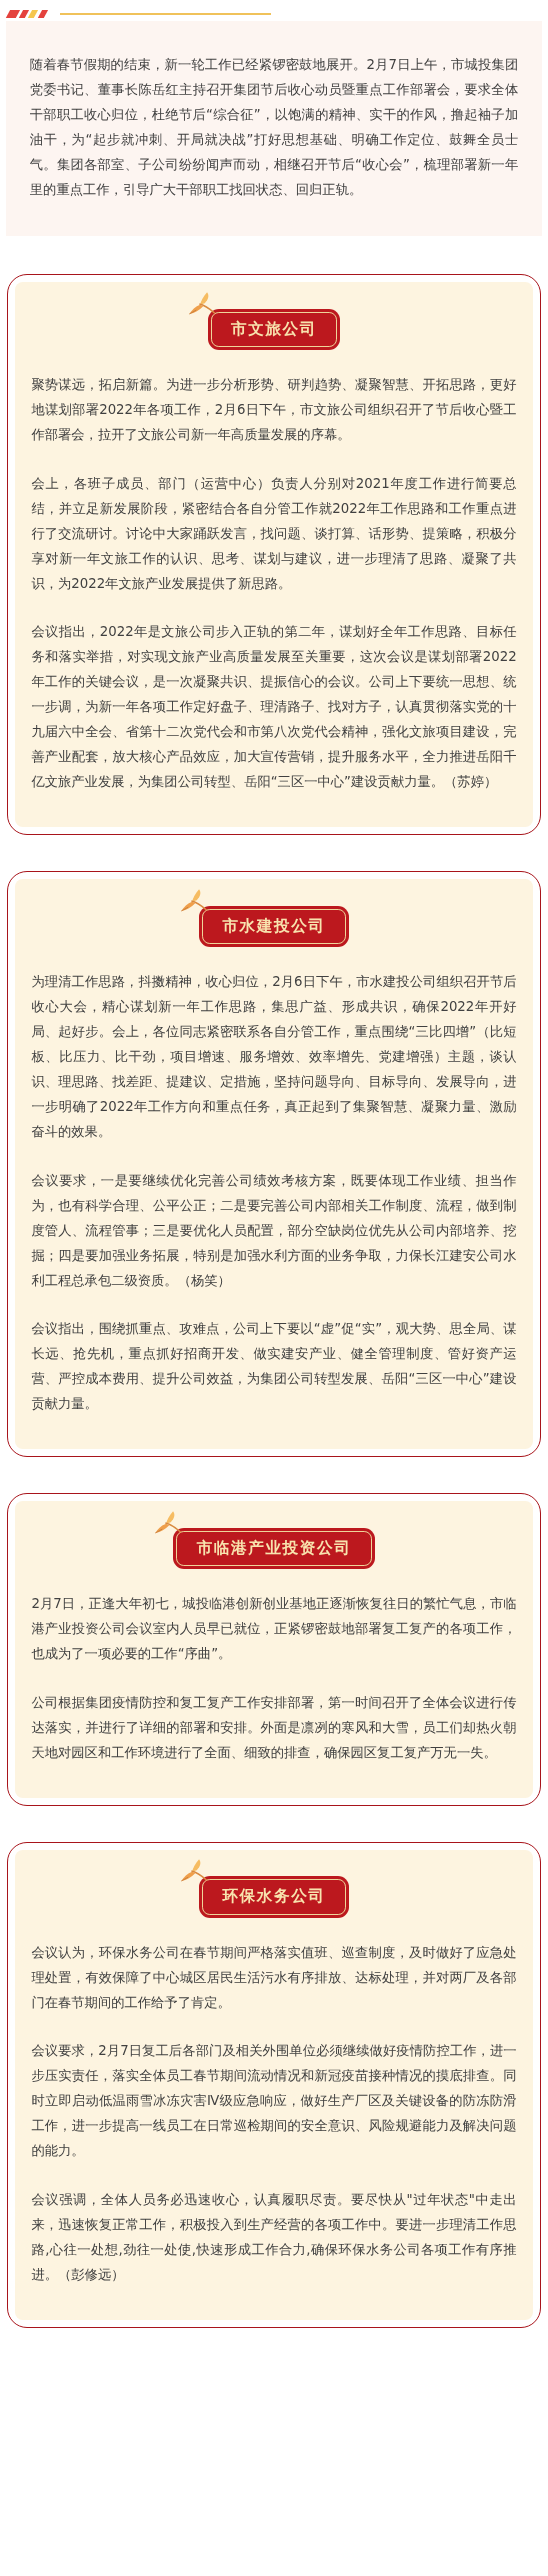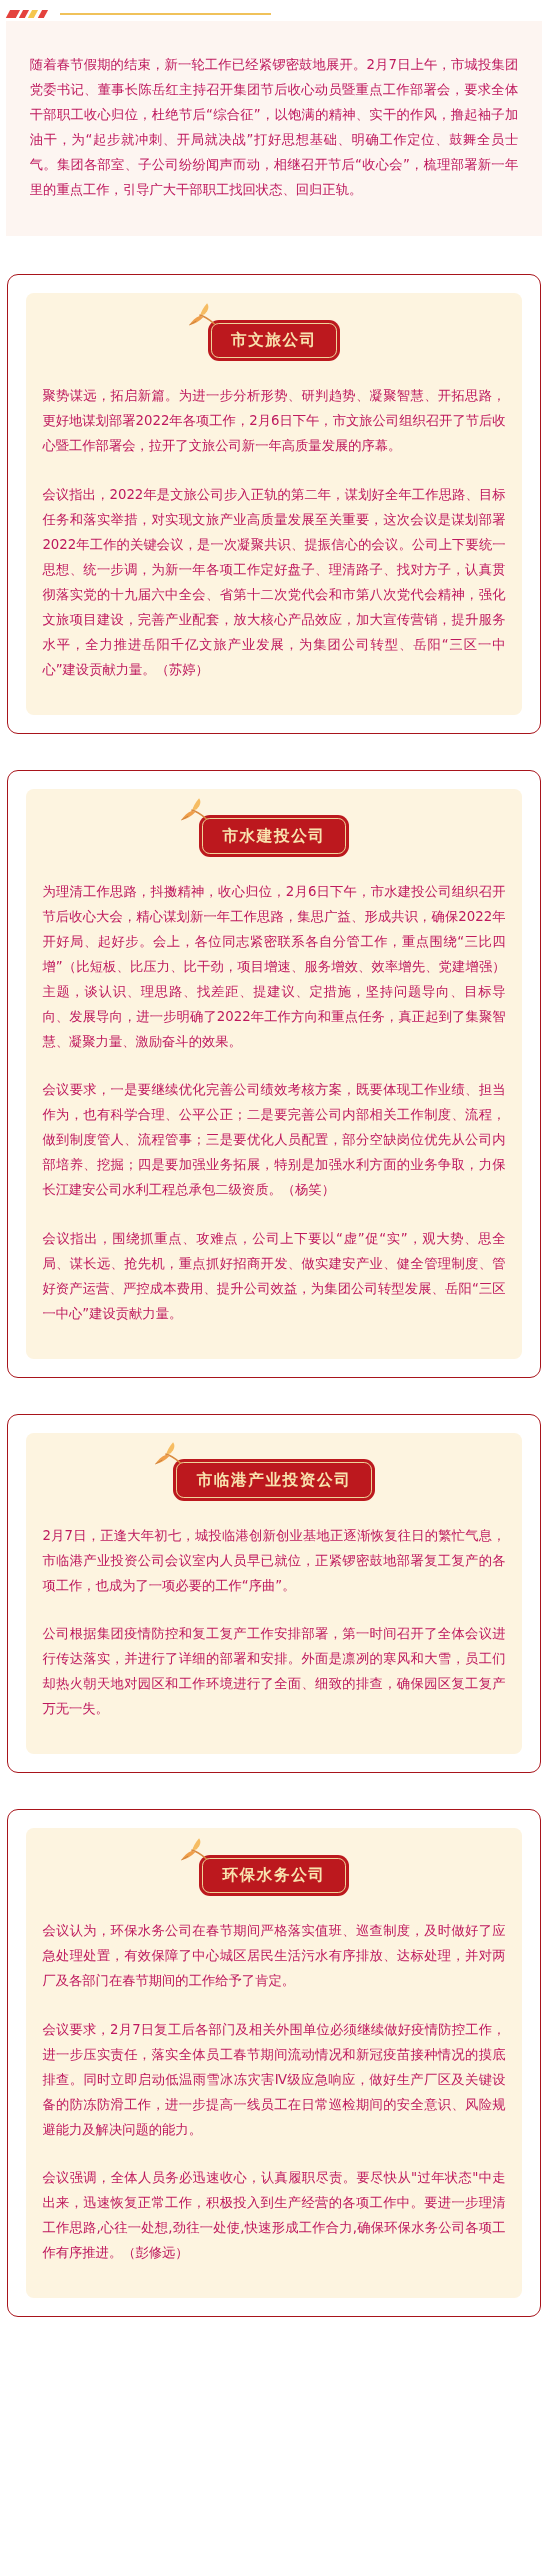--- a/index.html
+++ b/index.html
@@ -39,29 +39,29 @@
   
   .intro {
     margin: 2.3px 6.3px 38px 6.3px;
     background: #fdf5f1;
     padding: 31px 23.5px 34px 23.5px;
   }
   .intro p, .para {
     font-size: 13.3px;
     line-height: 25px;
     text-align: justify;
-    color: #be185d;
+    color: #404040;
   }
 
   
   .card {
     margin: 0 7px 36px 7px;
     border: 1.6px solid #a8141b;
-    border-radius: 11px;
-    padding: 18px;
+    border-radius: 20px;
+    padding: 7px;
     background: #ffffff;
   }
   .card-inner {
     background: #fdf4e0;
     border-radius: 7.8px;
     padding: 25px 16.4px 33px 16.4px;
   }
   .badge-row { text-align: center; margin: 1.6px 0 22px 0; }
   .badge-holder { position: relative; display: inline-block; }
   .badge {
@@ -120,20 +120,21 @@
           <svg class="crane" viewBox="0 0 44 40">
             <path d="M26 3 C21 9 18 14 17 19 L23 17 C28 12 29 7 26 3 Z" fill="#f6bc62"></path>
             <path d="M17 19 C11 21 6 26 3 31 C10 30 16 26 21 21 Z" fill="#ef9f4b"></path>
             <path d="M16 18 C21 19 28 23 36 30" stroke="#d98a3f" stroke-width="2" fill="none"></path>
             <path d="M3 31 L12 26" stroke="#c87c3a" stroke-width="1.2" fill="none"></path>
           </svg>
           <span class="badge"><span>市文旅公司</span></span>
         </span>
       </div>
       <p class="para">聚势谋远，拓启新篇。为进一步分析形势、研判趋势、凝聚智慧、开拓思路，更好地谋划部署2022年各项工作，2月6日下午，市文旅公司组织召开了节后收心暨工作部署会，拉开了文旅公司新一年高质量发展的序幕。</p>
+      <p class="para">会上，各班子成员、部门（运营中心）负责人分别对2021年度工作进行简要总结，并立足新发展阶段，紧密结合各自分管工作就2022年工作思路和工作重点进行了交流研讨。讨论中大家踊跃发言，找问题、谈打算、话形势、提策略，积极分享对新一年文旅工作的认识、思考、谋划与建议，进一步理清了思路、凝聚了共识，为2022年文旅产业发展提供了新思路。</p>
       <p class="para">会议指出，2022年是文旅公司步入正轨的第二年，谋划好全年工作思路、目标任务和落实举措，对实现文旅产业高质量发展至关重要，这次会议是谋划部署2022年工作的关键会议，是一次凝聚共识、提振信心的会议。公司上下要统一思想、统一步调，为新一年各项工作定好盘子、理清路子、找对方子，认真贯彻落实党的十九届六中全会、省第十二次党代会和市第八次党代会精神，强化文旅项目建设，完善产业配套，放大核心产品效应，加大宣传营销，提升服务水平，全力推进岳阳千亿文旅产业发展，为集团公司转型、岳阳“三区一中心”建设贡献力量。（苏婷）</p>
     </div>
   </section>
 
   <section class="card">
     <div class="card-inner">
       <div class="badge-row">
         <span class="badge-holder">
           <svg class="crane" viewBox="0 0 44 40">
             <path d="M26 3 C21 9 18 14 17 19 L23 17 C28 12 29 7 26 3 Z" fill="#f6bc62"></path>

